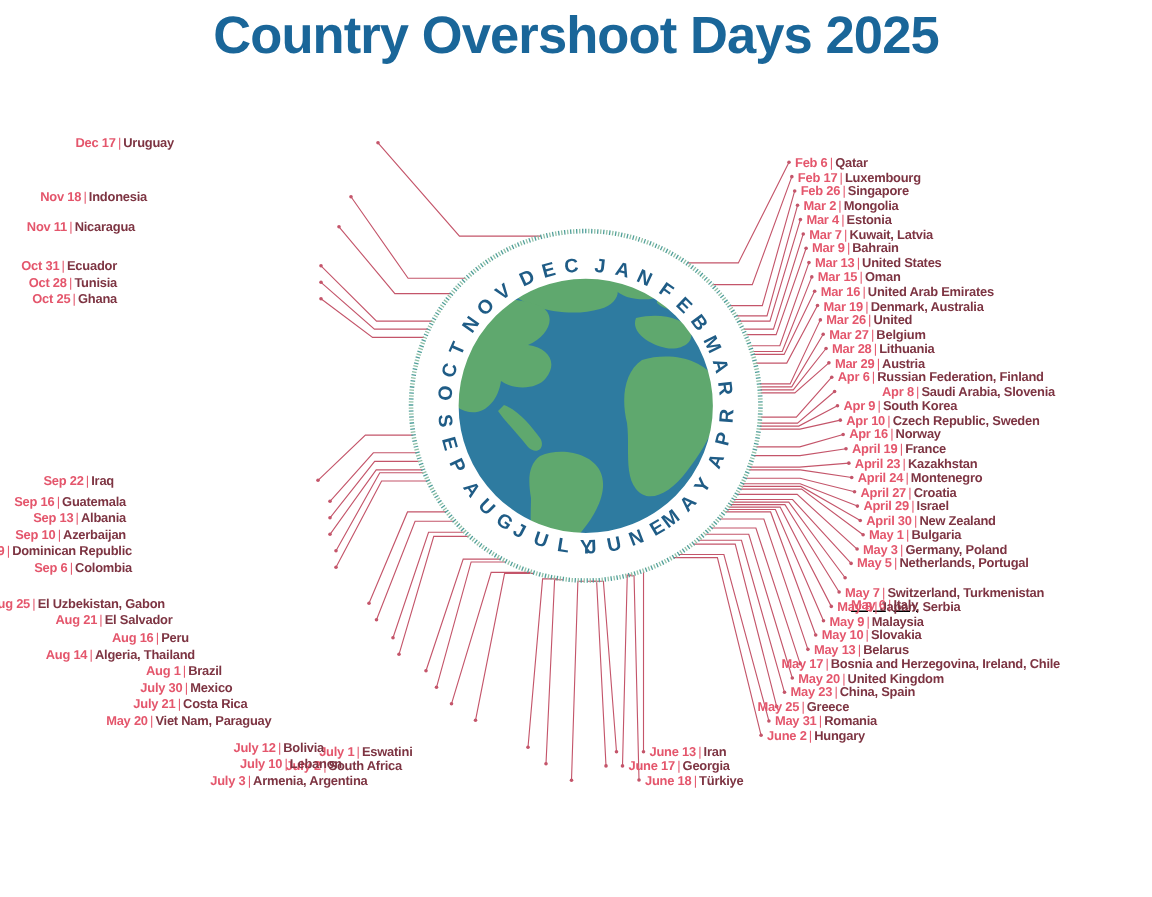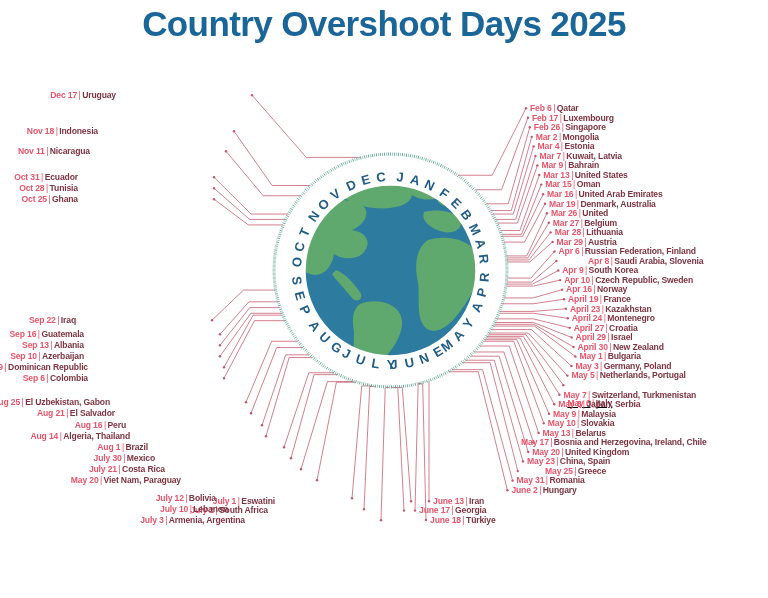--- a/index.html
+++ b/index.html
@@ -700,21 +700,21 @@
       <div class="lbl r" style="left: 571.4px; top: 371.4px;"><span class="d">May 5</span><span class="sep">|</span><span class="c">Netherlands, Portugal</span></div>
       <div class="lbl r" style="left: 567.4px; top: 399px; text-decoration: underline;"><span class="d">May 6</span><span class="sep">|</span><span class="c">Italy</span></div>
       <div class="lbl r" style="left: 563.4px; top: 390.5px;"><span class="d">May 7</span><span class="sep">|</span><span class="c">Switzerland, Turkmenistan</span></div>
       <div class="lbl r" style="left: 558.2px; top: 400.05px;"><span class="d">May 8</span><span class="sep">|</span><span class="c">Japan, Serbia</span></div>
       <div class="lbl r" style="left: 553px; top: 409.6px;"><span class="d">May 9</span><span class="sep">|</span><span class="c">Malaysia</span></div>
       <div class="lbl r" style="left: 547.8px; top: 419.15px;"><span class="d">May 10</span><span class="sep">|</span><span class="c">Slovakia</span></div>
       <div class="lbl r" style="left: 542.6px; top: 428.7px;"><span class="d">May 13</span><span class="sep">|</span><span class="c">Belarus</span></div>
       <div class="lbl r" style="left: 521px; top: 438.25px;"><span class="d">May 17</span><span class="sep">|</span><span class="c">Bosnia and Herzegovina, Ireland, Chile</span></div>
       <div class="lbl r" style="left: 532.2px; top: 447.8px;"><span class="d">May 20</span><span class="sep">|</span><span class="c">United Kingdom</span></div>
       <div class="lbl r" style="left: 527px; top: 457.35px;"><span class="d">May 23</span><span class="sep">|</span><span class="c">China, Spain</span></div>
-      <div class="lbl r" style="left: 545px; top: 466.9px; text-align: center;"><span class="d">May 25</span><span class="sep">|</span><span class="c">Greece</span></div>
+      <div class="lbl r" style="left: 505px; top: 466.9px; text-align: center;"><span class="d">May 25</span><span class="sep">|</span><span class="c">Greece</span></div>
       <div class="lbl r" style="left: 516.6px; top: 476.45px;"><span class="d">May 31</span><span class="sep">|</span><span class="c">Romania</span></div>
       <div class="lbl r" style="left: 511.4px; top: 486px;"><span class="d">June 2</span><span class="sep">|</span><span class="c">Hungary</span></div>
       <div class="lbl r" style="left: 433px; top: 497px;"><span class="d">June 13</span><span class="sep">|</span><span class="c">Iran</span></div>
       <div class="lbl r" style="left: 419px; top: 506.4px;"><span class="d">June 17</span><span class="sep">|</span><span class="c">Georgia</span></div>
       <div class="lbl r" style="left: 430px; top: 515.8px;"><span class="d">June 18</span><span class="sep">|</span><span class="c">Türkiye</span></div>
       <div class="lbl l" style="right: 361px; top: 497px;"><span class="d">July 1</span><span class="sep">|</span><span class="c">Eswatini</span></div>
       <div class="lbl l" style="right: 368px; top: 506.4px;"><span class="d">July 2</span><span class="sep">|</span><span class="c">South Africa</span></div>
       <div class="lbl l" style="right: 520px; top: 91px;"><span class="d">Dec 17</span><span class="sep">|</span><span class="c">Uruguay</span></div>
       <div class="lbl l" style="right: 538px; top: 127px;"><span class="d">Nov 18</span><span class="sep">|</span><span class="c">Indonesia</span></div>
       <div class="lbl l" style="right: 546px; top: 147px;"><span class="d">Nov 11</span><span class="sep">|</span><span class="c">Nicaragua</span></div>

